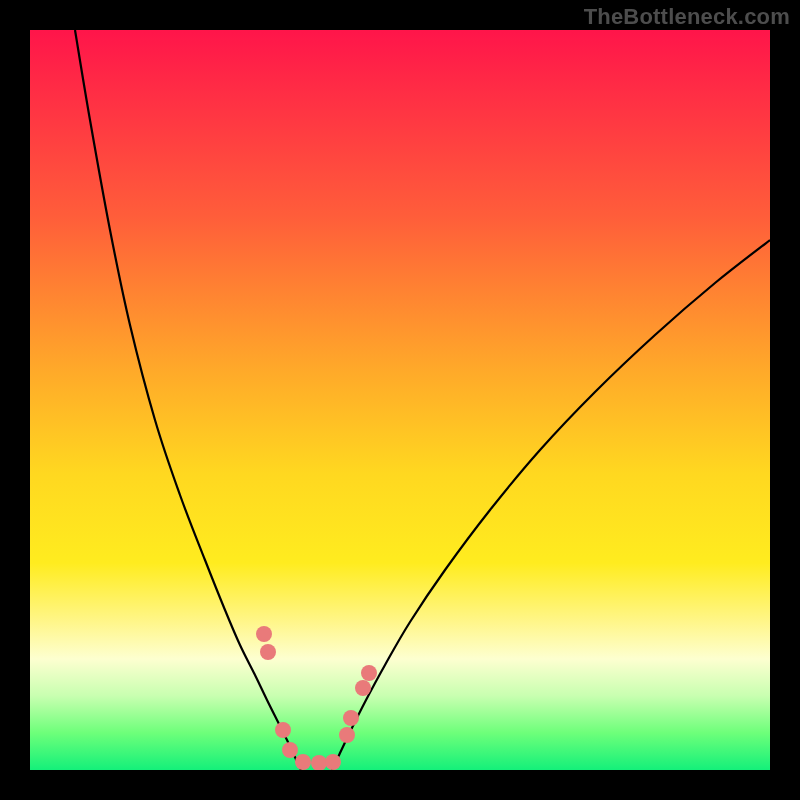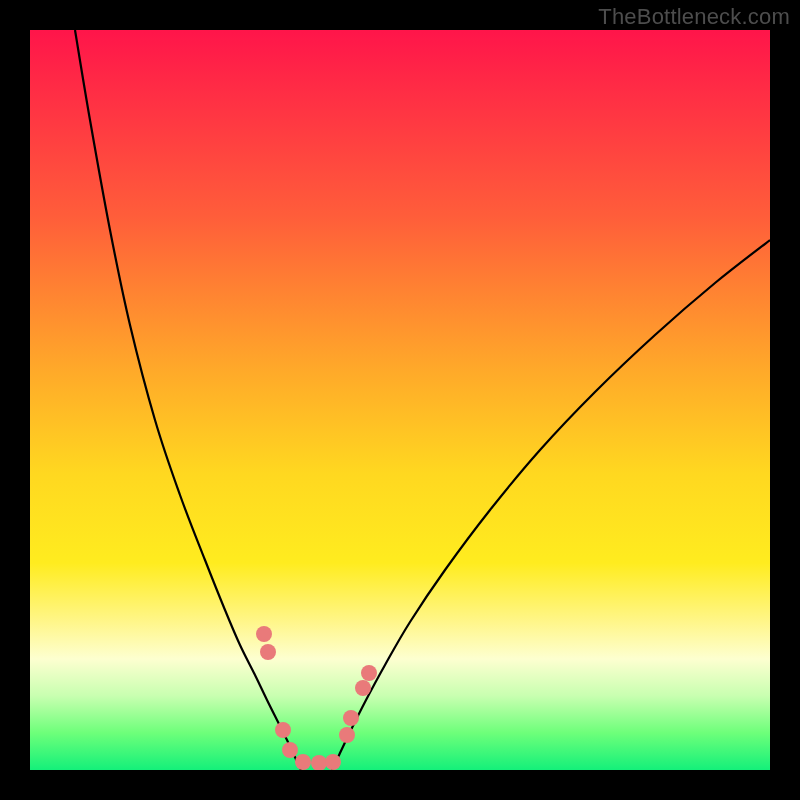--- a/index.html
+++ b/index.html
@@ -39,21 +39,21 @@
       #14f07a 100%
     );
   }
   .watermark {
     position: absolute;
     top: 4px;
     right: 10px;
     color: #4d4d4d;
     font-size: 22px;
     letter-spacing: 0.2px;
-    font-weight: 400;
+    font-weight: 700;
   }
   svg.overlay {
     position: absolute;
     left: 0;
     top: 0;
     width: 740px;
     height: 740px;
   }
   .curve {
     fill: none;

